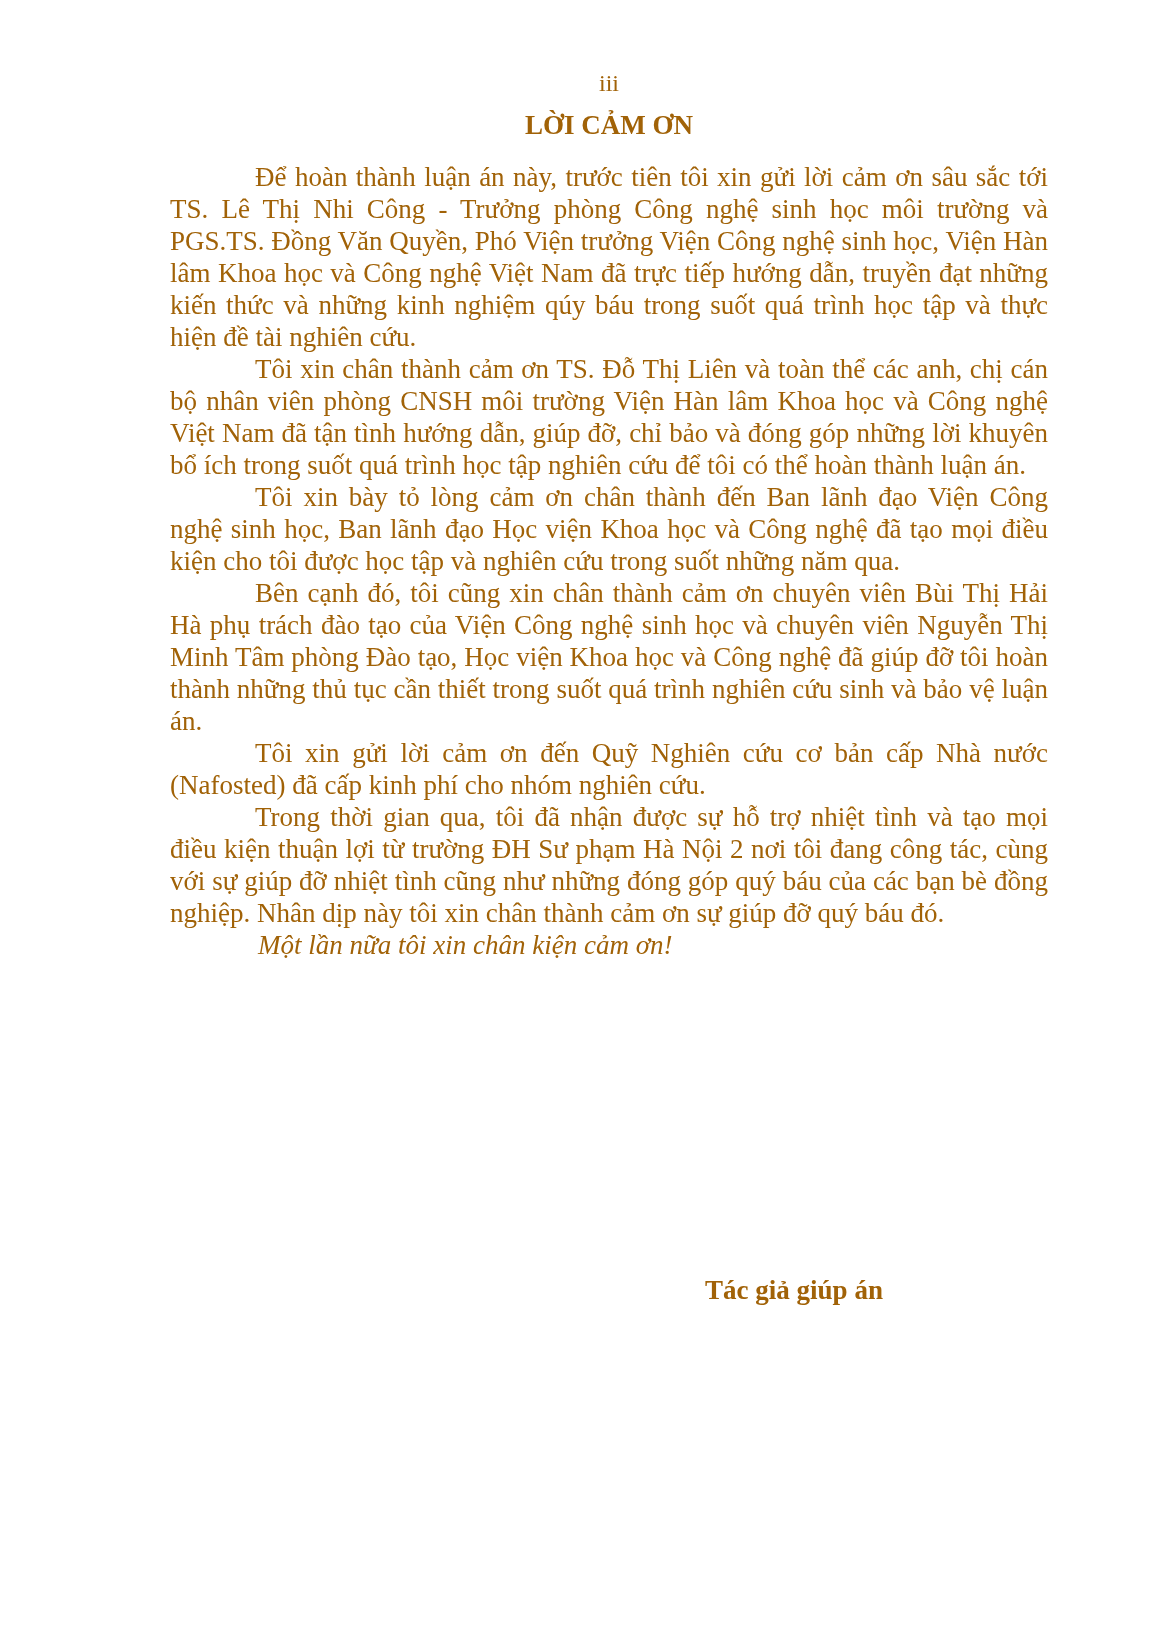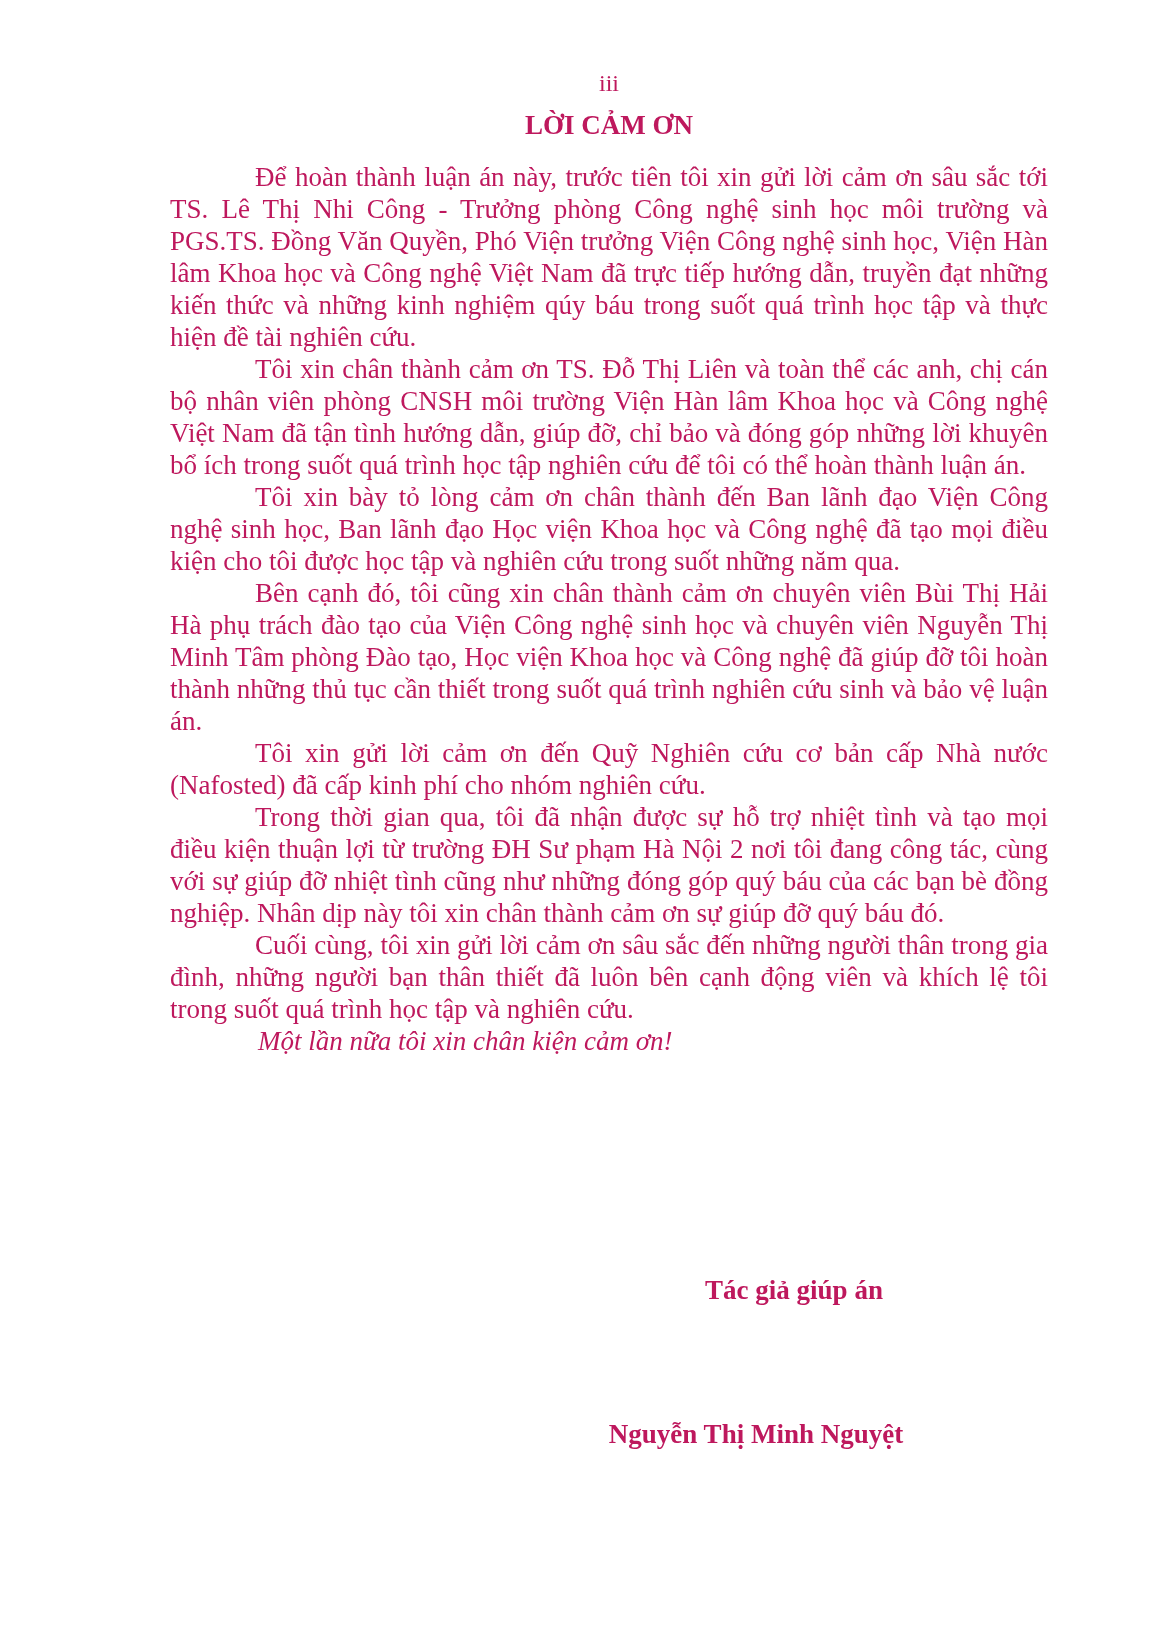--- a/index.html
+++ b/index.html
@@ -5,21 +5,21 @@
   html, body {
     margin: 0;
     padding: 0;
     background: #ffffff;
   }
   .page {
     position: relative;
     width: 1158px;
     height: 1637px;
     background: #ffffff;
-    color: #be185d;
+    color: #a16207;
     font-family: "Liberation Serif", "DejaVu Serif", serif;
     overflow: hidden;
   }
   .page-number {
     position: absolute;
     top: 70px;
     left: 170px;
     width: 878px;
     text-align: center;
     font-size: 24px;
@@ -82,21 +82,19 @@
 
   <h1 class="doc-title">LỜI CẢM ƠN</h1>
 
   <div class="doc-body">
     <p class="para">Để hoàn thành luận án này, trước tiên tôi xin gửi lời cảm ơn sâu sắc tới TS. Lê Thị Nhi Công - Trưởng phòng Công nghệ sinh học môi trường và PGS.TS. Đồng Văn Quyền, Phó Viện trưởng Viện Công nghệ sinh học, Viện Hàn lâm Khoa học và Công nghệ Việt Nam đã trực tiếp hướng dẫn, truyền đạt những kiến thức và những kinh nghiệm qúy báu trong suốt quá trình học tập và thực hiện đề tài nghiên cứu.</p>
     <p class="para">Tôi xin chân thành cảm ơn TS. Đỗ Thị Liên và toàn thể các anh, chị cán bộ nhân viên phòng CNSH môi trường Viện Hàn lâm Khoa học và Công nghệ Việt Nam đã tận tình hướng dẫn, giúp đỡ, chỉ bảo và đóng góp những lời khuyên bổ ích trong suốt quá trình học tập nghiên cứu để tôi có thể hoàn thành luận án.</p>
     <p class="para">Tôi xin bày tỏ lòng cảm ơn chân thành đến Ban lãnh đạo Viện Công nghệ sinh học, Ban lãnh đạo Học viện Khoa học và Công nghệ đã tạo mọi điều kiện cho tôi được học tập và nghiên cứu trong suốt những năm qua.</p>
     <p class="para">Bên cạnh đó, tôi cũng xin chân thành cảm ơn chuyên viên Bùi Thị Hải Hà phụ trách đào tạo của Viện Công nghệ sinh học và chuyên viên Nguyễn Thị Minh Tâm phòng Đào tạo, Học viện Khoa học và Công nghệ đã giúp đỡ tôi hoàn thành những thủ tục cần thiết trong suốt quá trình nghiên cứu sinh và bảo vệ luận án.</p>
     <p class="para">Tôi xin gửi lời cảm ơn đến Quỹ Nghiên cứu cơ bản cấp Nhà nước (Nafosted) đã cấp kinh phí cho nhóm nghiên cứu.</p>
     <p class="para">Trong thời gian qua, tôi đã nhận được sự hỗ trợ nhiệt tình và tạo mọi điều kiện thuận lợi từ trường ĐH Sư phạm Hà Nội 2 nơi tôi đang công tác, cùng với sự giúp đỡ nhiệt tình cũng như những đóng góp quý báu của các bạn bè đồng nghiệp. Nhân dịp này tôi xin chân thành cảm ơn sự giúp đỡ quý báu đó.</p>
-    <p class="para">Cuối cùng, tôi xin gửi lời cảm ơn sâu sắc đến những người thân trong gia đình, những người bạn thân thiết đã luôn bên cạnh động viên và khích lệ tôi trong suốt quá trình học tập và nghiên cứu.</p>
     <p class="para closing">Một lần nữa tôi xin chân kiện cảm ơn!</p>
   </div>
 
   <div class="sig-role">Tác giả giúp án</div>
 
-  <div class="sig-name">Nguyễn Thị Minh Nguyệt</div>
 
 </div>
 
 </body></html>

